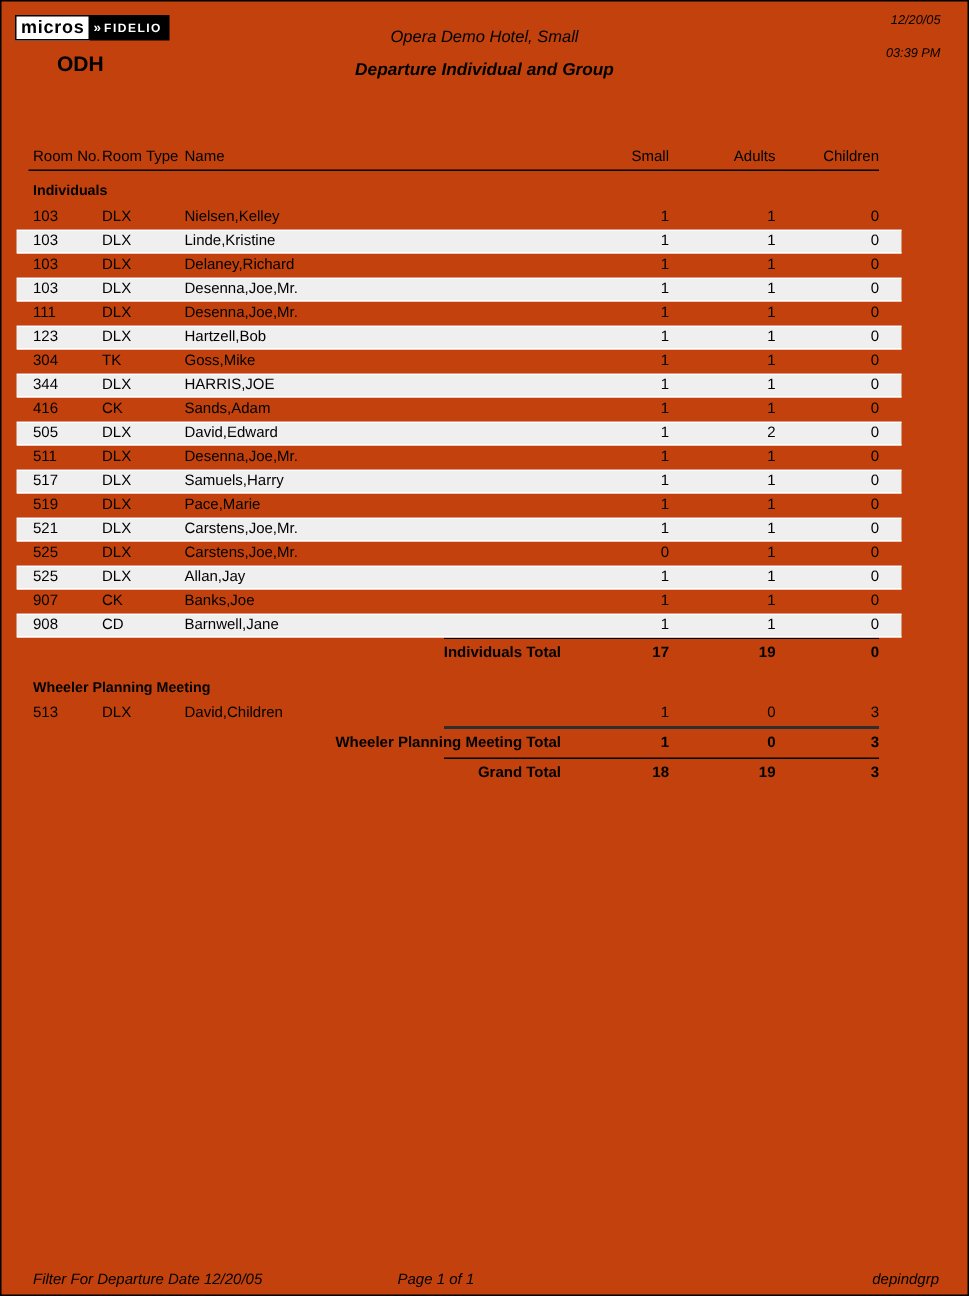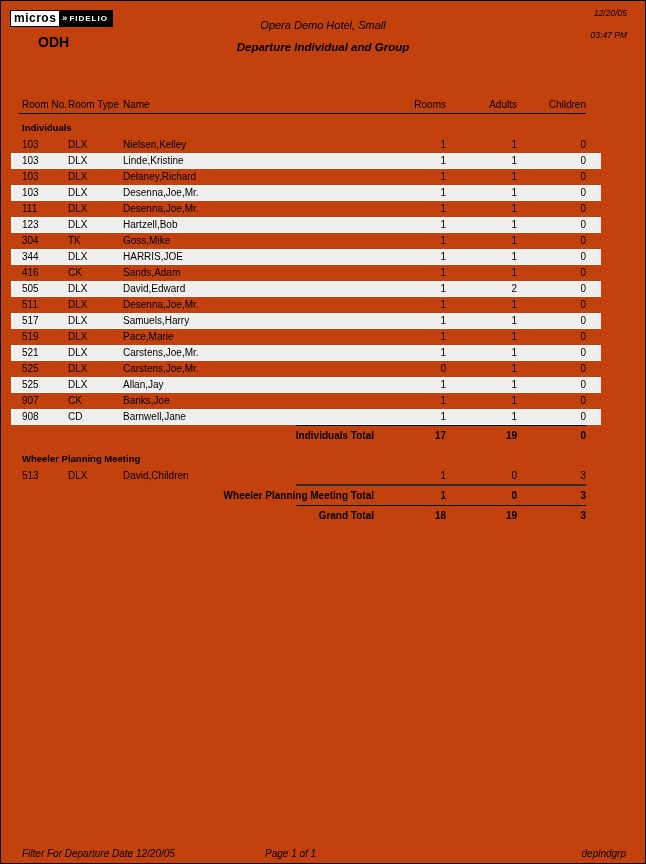--- a/index.html
+++ b/index.html
@@ -104,28 +104,28 @@
     <span class="logo-fidelio">
         <span class="logo-sep">»</span>
         <span>FIDELIO</span>
       </span>
   </div>
   <div class="property-code">ODH</div>
 
   <div class="hotel-name">Opera Demo Hotel, Small</div>
   <div class="report-title">Departure Individual and Group</div>
   <div class="run-date">12/20/05</div>
-  <div class="run-time">03:47 PM</div>
+  <div class="run-time">03:39 PM</div>
 
   <div class="report-table">
       <div class="row cols-header">
         <div class="cell c-room">Room No.</div>
         <div class="cell c-type">Room Type</div>
         <div class="cell c-name">Name</div>
-        <div class="cell c-rooms num">Rooms</div>
+        <div class="cell c-rooms num">Small</div>
         <div class="cell c-adults num">Adults</div>
         <div class="cell c-children num">Children</div>
       </div>
       <div class="header-rule"></div>
       <div class="group-name">Individuals</div>
       <div class="row data-row">
         <div class="cell c-room">103</div>
         <div class="cell c-type">DLX</div>
         <div class="cell c-name">Nielsen,Kelley</div>
         <div class="cell c-rooms num">1</div>

